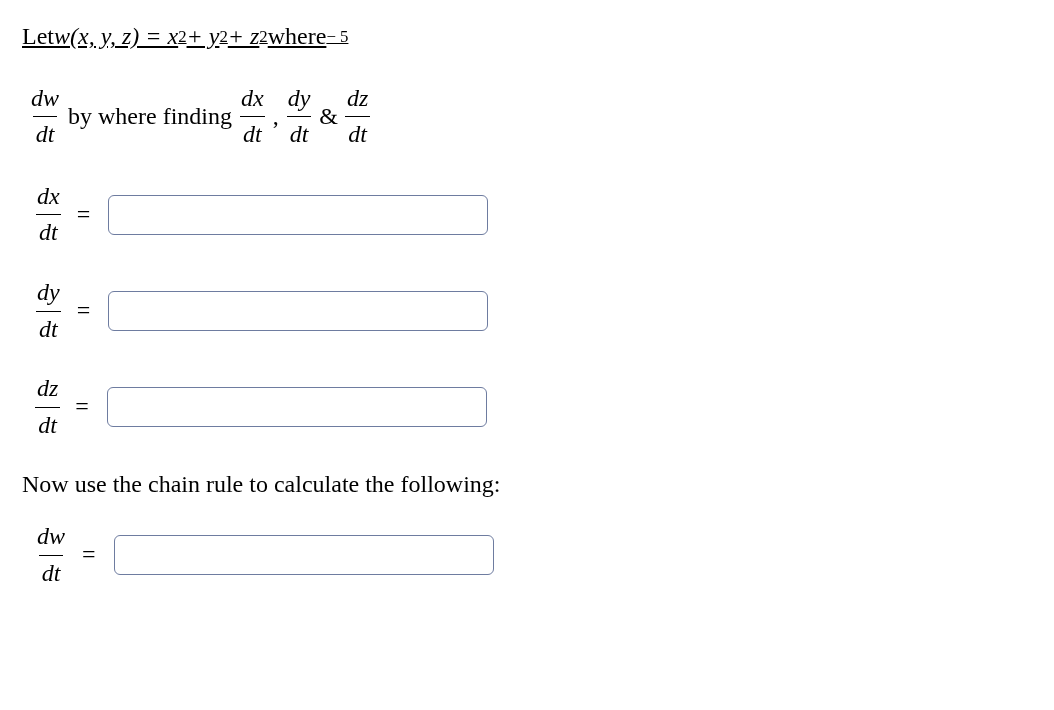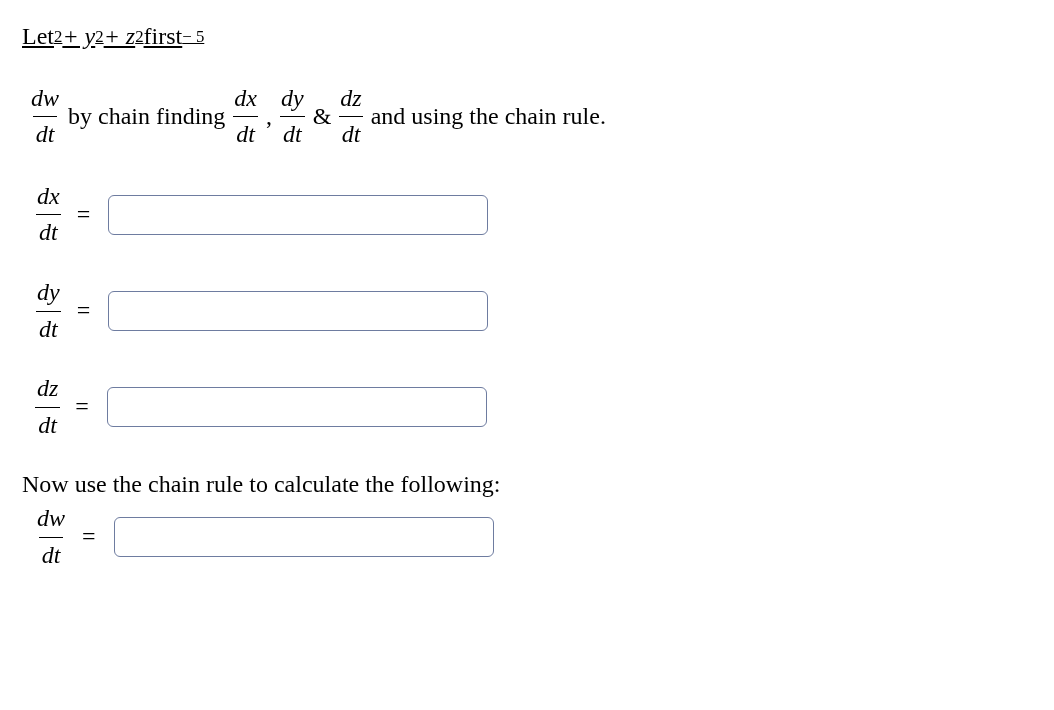--- a/index.html
+++ b/index.html
@@ -12,21 +12,21 @@
       padding: 20px 22px;
       line-height: 1.4;
       width: 1054px;
     }
     .line {
       display: flex;
       align-items: center;
       flex-wrap: nowrap;
       margin-bottom: 28px;
     }
-    .line.compact { margin-bottom: 0; }
+    .line.compact { margin-bottom: 18px; }
     .frac {
       display: inline-flex;
       flex-direction: column;
       align-items: center;
       justify-content: center;
       vertical-align: middle;
       margin: 0 6px;
       font-style: italic;
     }
     .frac .num { padding: 0 3px 1px 3px; }
@@ -50,50 +50,50 @@
     }
     .math-text { font-style: normal; }
     .problem-statement { display:flex; align-items:center; white-space:nowrap;text-decoration:underline; }
     sup { font-size: 0.7em; }
   </style>
 </head>
 <body>
 
 <div class="line problem-statement">
   <span class="math-text">Let </span>
+  <span class="it">w(x, y, z) = x</span>
     <sup class="math-text">2</sup>
   <span class="it"> + y</span>
     <sup class="math-text">2</sup>
   <span class="it"> + z</span>
     <sup class="math-text">2</sup>
-  <span class="math-text"> first </span>
+  <span class="math-text"> where </span>
     <sup class="math-text">− 5</sup>
 </div>
 
 <div class="line">
   <span class="frac">
     <span class="num">dw</span>
     <span class="den">dt</span>
   </span>
-  <span class="math-text"> by chain finding </span>
+  <span class="math-text"> by where finding </span>
   <span class="frac">
     <span class="num">dx</span>
     <span class="den">dt</span>
   </span>
   <span class="math-text">, </span>
   <span class="frac">
     <span class="num">dy</span>
     <span class="den">dt</span>
   </span>
   <span class="math-text"> &amp; </span>
   <span class="frac">
     <span class="num">dz</span>
     <span class="den">dt</span>
   </span>
-  <span class="math-text"> and using the chain rule.</span>
 </div>
 
 <div class="row">
   <span class="frac">
     <span class="num">dx</span>
     <span class="den">dt</span>
   </span>
   <span class="eq math-text">=</span>
   <span class="input-box"></span>
 </div>

